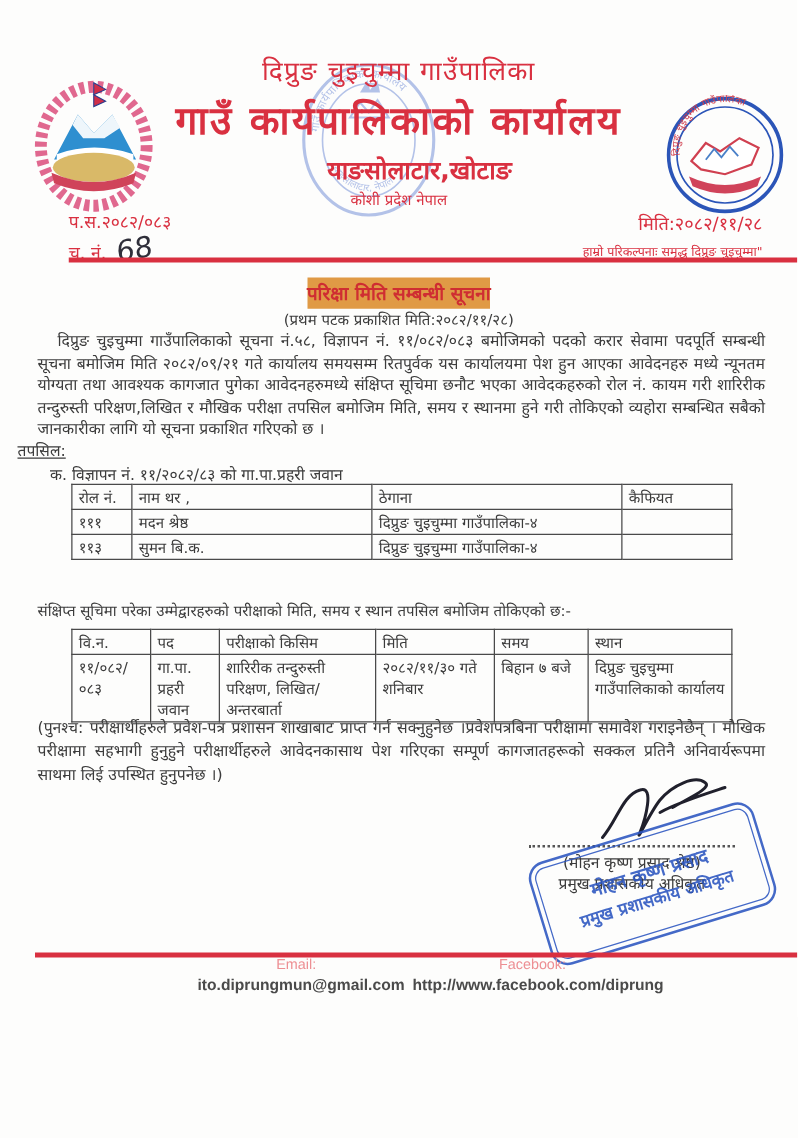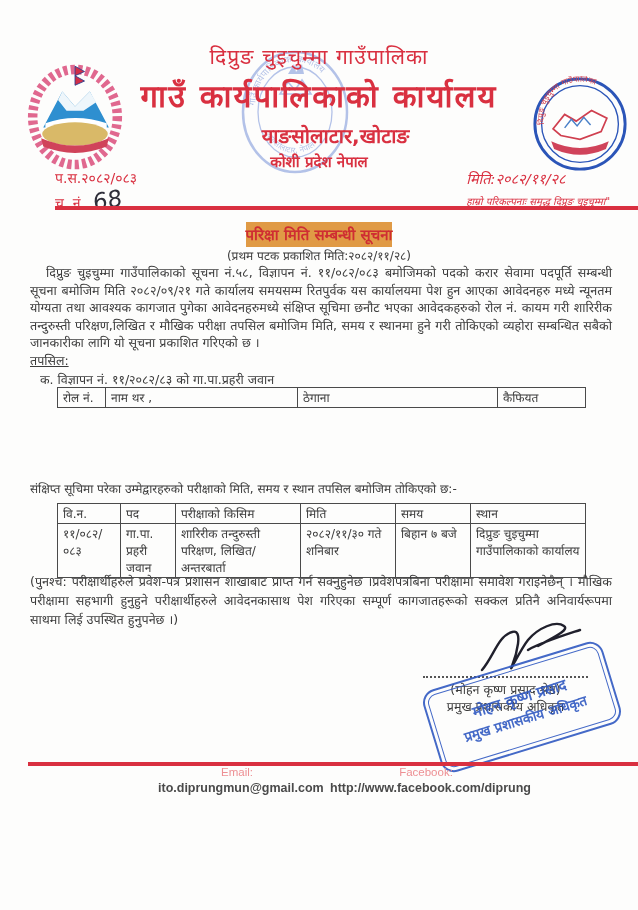--- a/index.html
+++ b/index.html
@@ -7,38 +7,38 @@
   }
   html,body{margin:0;padding:0;background:#ffffff;}
   .page{position:relative;width:638px;height:910px;background:#fdfdfc;overflow:hidden;
         font-family:"DejaVu Sans",sans-serif;color:var(--ink);}
   .abs{position:absolute;}
   .ctr{left:0;right:0;text-align:center;}
   
   .h-muni{top:42px;font-size:21px;color:var(--red);letter-spacing:1px;}
   .h-office{top:74px;font-size:31px;font-weight:bold;color:var(--red);letter-spacing:2px;}
   .h-addr{top:122px;font-size:20px;font-weight:bold;color:var(--red);padding-left:33px;}
-  .h-prov{top:151px;font-size:15px;color:var(--red);font-weight:bold;}
+  .h-prov{top:151px;font-size:12px;color:var(--red);}
   .ref-left{left:55px;top:168px;font-size:14px;color:var(--red);line-height:20px;}
   .chalani-row{margin-top:2px;}
   .chalani-val{display:inline-block;font-size:23px;color:#2f2f3a;transform:rotate(-9deg) skewX(-6deg);
                font-weight:400;margin-left:4px;}
-  .ref-right{right:28px;top:168px;text-align:left;color:var(--red);font-style:italic;}
+  .ref-right{right:28px;top:168px;text-align:right;color:var(--red);}
   .ref-date{font-size:14.5px;}
   .ref-motto{font-size:10px;margin-top:6px;}
   .rule-top{left:55px;right:0;top:206px;height:4px;background:var(--red);}
   .rule-bottom{left:28px;right:0;top:762px;height:4px;background:var(--red);}
   
   .title-wrap{top:222px;}
   .title-hl{display:inline-block;background:var(--hl-bg);color:var(--hl-tx);
             font-size:15px;font-weight:bold;padding:2px 0 3px;}
   .published{top:247px;font-size:12px;}
   .body-par{left:30px;right:26px;top:264px;font-size:12.6px;line-height:17.6px;
             text-align:justify;text-indent:16px;}
-  .tapasil{left:30px;top:352px;font-size:12.5px;text-decoration:underline;}
+  .tapasil{left:14px;top:352px;font-size:12.5px;text-decoration:underline;}
   .clause{left:40px;top:371px;font-size:12.5px;}
   
   table{position:absolute;border-collapse:collapse;font-size:12px;color:var(--ink);
         table-layout:fixed;}
   th,td{border:1px solid #4a4a4a;padding:1px 5px;text-align:left;font-weight:normal;
         vertical-align:top;overflow:hidden;}
   .t1{left:57px;top:387px;width:528px;}
   .t1 th,.t1 td{height:14px;}
   .t2{left:57px;top:503px;width:528px;}
   .t2 td{height:34px;margin-left:12px;}
@@ -155,20 +155,32 @@
       </colgroup>
     <thead>
       <tr>
         <th>रोल नं.</th>
         <th>नाम थर ,</th>
         <th>ठेगाना</th>
         <th>कैफियत</th>
       </tr>
     </thead>
     <tbody>
+      <tr>
+        <td>१११</td>
+        <td>मदन श्रेष्ठ</td>
+        <td>दिप्रुङ चुइचुम्मा गाउँपालिका-४</td>
+        <td></td>
+      </tr>
+      <tr>
+        <td>११३</td>
+        <td>सुमन बि.क.</td>
+        <td>दिप्रुङ चुइचुम्मा गाउँपालिका-४</td>
+        <td></td>
+      </tr>
     </tbody>
   </table>
 
   <div class="abs sched">संक्षिप्त सूचिमा परेका उम्मेद्वारहरुको परीक्षाको मिति, समय र स्थान तपसिल बमोजिम तोकिएको छ:-</div>
 
   <table class="t2">
     <colgroup>
         <col style="width:63px">
         <col style="width:55px">
         <col style="width:125px">

